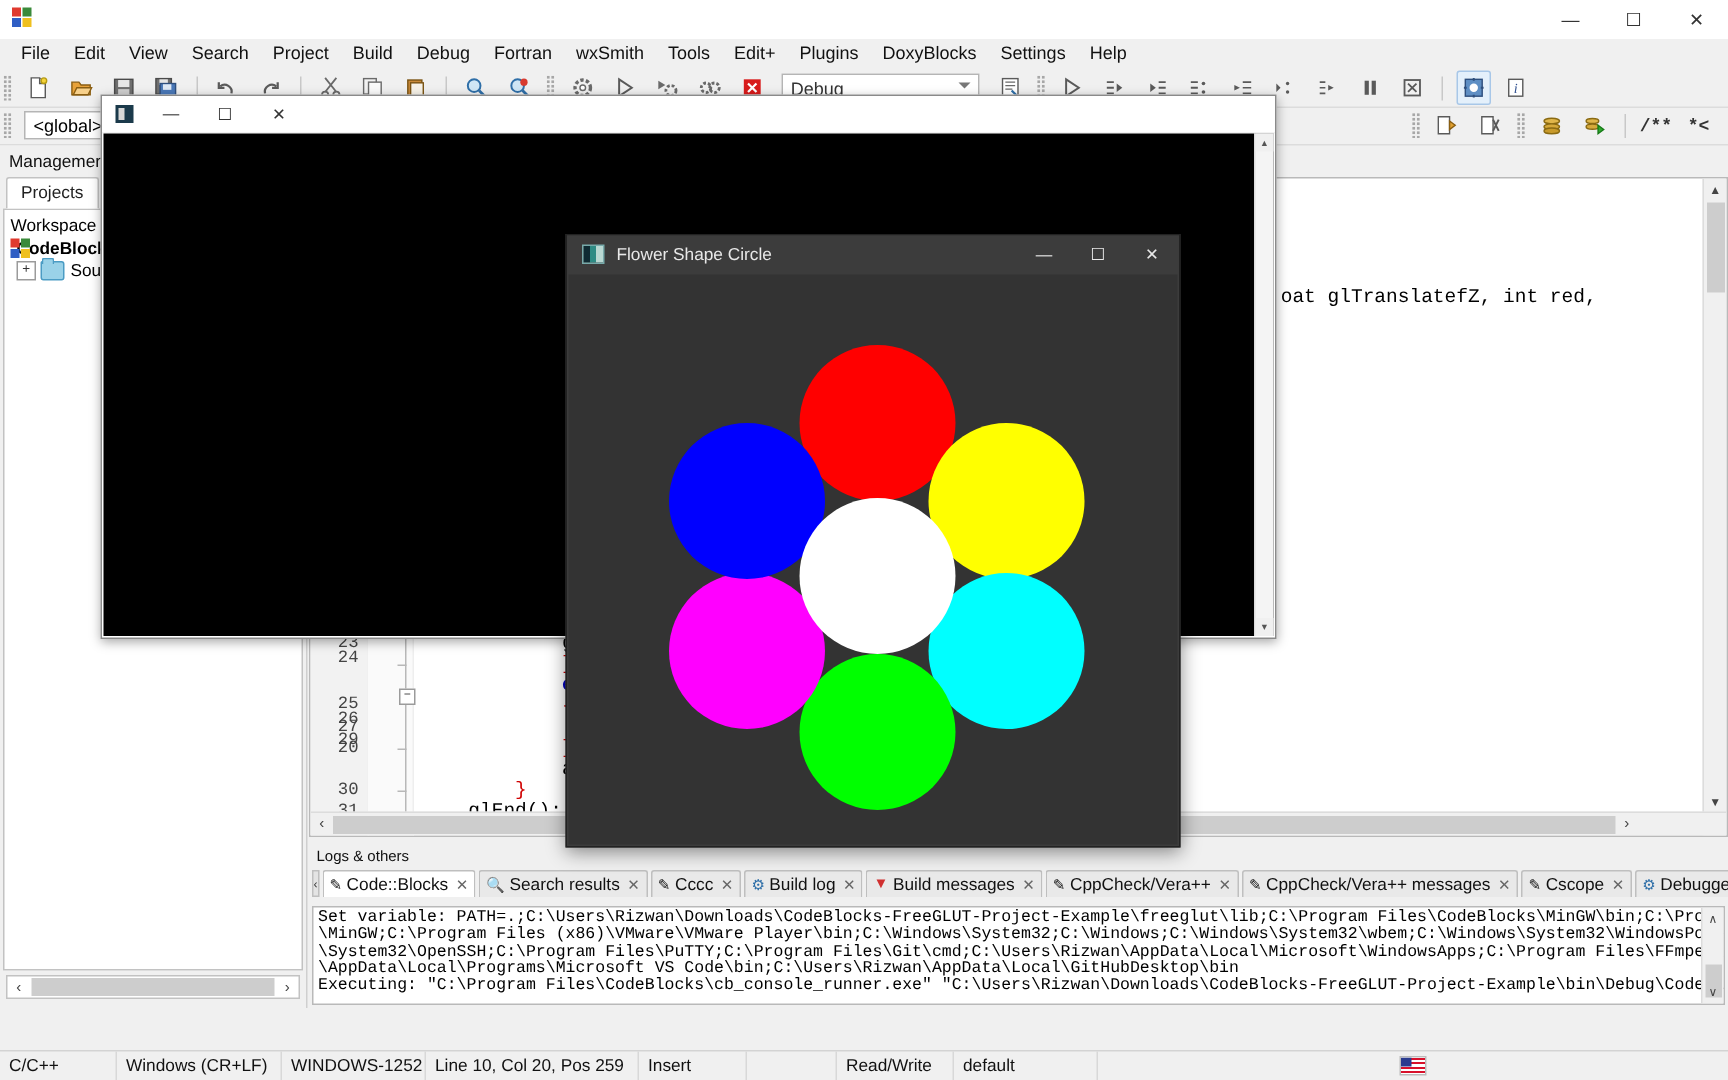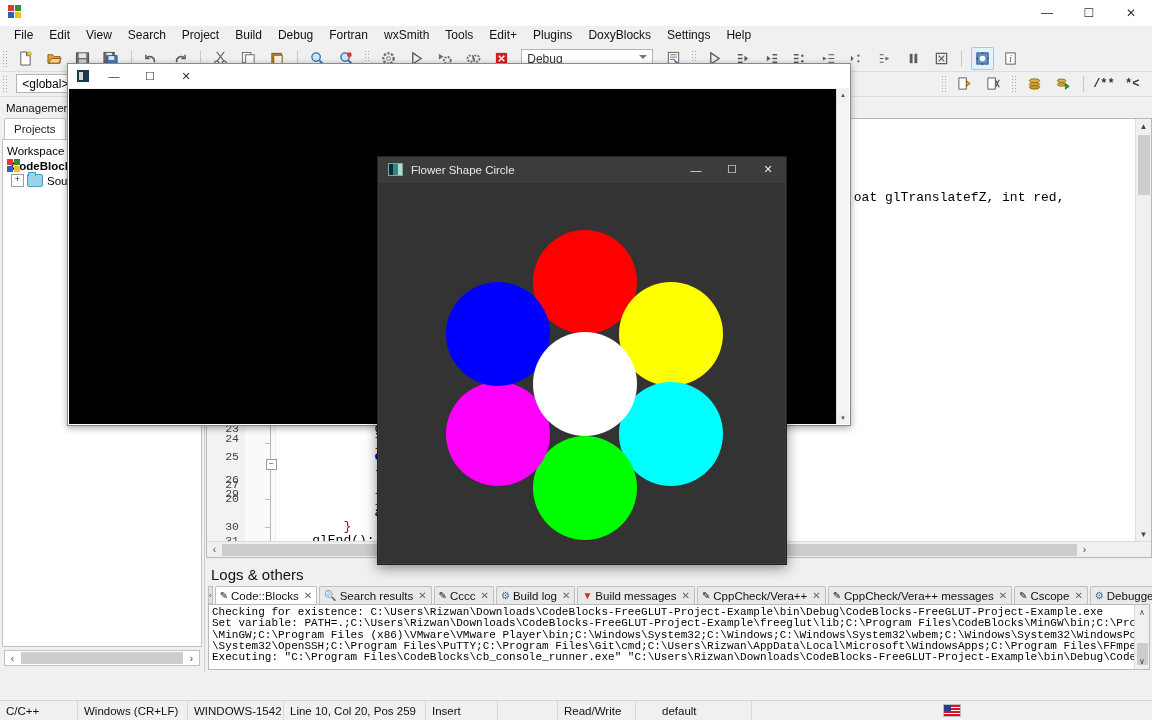--- a/index.html
+++ b/index.html
@@ -77,21 +77,21 @@
   .foldline{position:absolute;width:1px;background:#b8b8b8;}
   .foldtick{position:absolute;height:1px;width:6px;background:#b8b8b8;}
   .ed-vscroll{position:absolute;right:0;top:0;width:15px;height:100%;background:#f0f0f0;border-left:1px solid #dcdcdc;}
   .ed-vthumb{position:absolute;right:1px;top:16px;width:12px;height:60px;background:#cdcdcd;}
   .sb-arrow{position:absolute;width:15px;height:15px;display:flex;align-items:center;justify-content:center;font-size:8px;color:#444;}
   .ed-hscroll{position:absolute;left:0;bottom:0;height:15px;width:100%;background:#f0f0f0;border-top:1px solid #dcdcdc;display:flex;align-items:center;}
   .ed-hthumb{height:12px;background:#cdcdcd;}
 
   
   .logs{position:absolute;left:206px;top:563px;width:946px;height:109px;background:#f0f0f0;box-sizing:border-box;}
-  .logs-title{font-size:15px;padding:3px 5px 2px 5px;color:#111;}
+  .logs-title{font-size:10px;padding:3px 5px 2px 5px;color:#111;}
   .logs-tabs{display:flex;align-items:flex-end;height:19px;padding-left:2px;}
   .ltab-nav{width:12px;height:16px;display:flex;align-items:center;justify-content:center;font-size:8px;color:#333;border:1px solid #bfbfbf;background:#e4e4e4;margin-right:2px;}
   .ltab{display:flex;align-items:center;height:17px;padding:0 4px 0 4px;font-size:11.5px;border:1px solid #bfbfbf;border-bottom:none;background:#e9e9e9;margin-right:2px;white-space:nowrap;color:#111;border-radius:2px 2px 0 0;}
   .ltab.active{background:#fff;}
   .ltab .ic{margin-right:3px;font-size:10px;display:inline-block;}
   .ltab .x{margin-left:5px;color:#666;font-size:10px;}
   .logs-body{position:absolute;left:2px;right:2px;top:41px;bottom:2px;background:#fff;border:1px solid #b9b9b9;overflow:hidden;}
   .logline{font-family:"Liberation Mono", monospace;font-size:11px;line-height:11.3px;white-space:pre;color:#000;}
   .logs-vscroll{position:absolute;right:0;top:0;width:14px;height:100%;background:#f0f0f0;border-left:1px solid #dcdcdc;}
 
@@ -459,21 +459,21 @@
   <div class="editor">
     <div class="ed-gutter"></div>
     <div class="ed-fold"></div>
 
     <div class="codeline" style="top:58px;left:600px;">
       <span class="pl">oat glTranslatefZ, int red,</span>
     </div>
 
     <div class="lnum" style="top:303px;">23</div>
     <div class="lnum" style="top:313px;">24</div>
-    <div class="lnum" style="top:331px;">25</div>
+    <div class="lnum" style="top:344px;">25</div>
     <div class="lnum" style="top:354px;">26</div>
     <div class="lnum" style="top:359px;">27</div>
     <div class="lnum" style="top:373px;">20</div>
     <div class="lnum" style="top:368px;">29</div>
     <div class="lnum" style="top:401px;">30</div>
     <div class="lnum" style="top:415px;">31</div>
 
     <div class="foldline" style="left:63px;top:295px;height:130px;"></div>
     <div class="foldtick" style="left:58px;top:324px;"></div>
     <div class="foldbox" style="left:59px;top:340px;">−</div>
@@ -551,44 +551,44 @@
       <div class="ltab">
         <span class="ic" style="color:#2f6fa8;">⚙</span>
         <span>Debugger</span>
 
       </div>
 
     </div>
 
     <div class="logs-body">
       <div style="padding:2px 3px;">
-        <div class="logline">Checking for existence: C:\Users\Rizwan\Downloads\CodeBlocks-FreeGLUT-Project-Example\bin\Debug\CodeBlocks-FreeGLUT-Project-Example.exe</div>
         <div class="logline">Set variable: PATH=.;C:\Users\Rizwan\Downloads\CodeBlocks-FreeGLUT-Project-Example\freeglut\lib;C:\Program Files\CodeBlocks\MinGW\bin;C:\Program Files\CodeBlocks</div>
         <div class="logline">\MinGW;C:\Program Files (x86)\VMware\VMware Player\bin;C:\Windows\System32;C:\Windows;C:\Windows\System32\wbem;C:\Windows\System32\WindowsPowerShell\v1.0;C:\Windows</div>
         <div class="logline">\System32\OpenSSH;C:\Program Files\PuTTY;C:\Program Files\Git\cmd;C:\Users\Rizwan\AppData\Local\Microsoft\WindowsApps;C:\Program Files\FFmpeg\bin;C:\Users\Rizwan</div>
+        <div class="logline">\AppData\Local\Programs\Microsoft VS Code\bin;C:\Users\Rizwan\AppData\Local\GitHubDesktop\bin</div>
         <div class="logline">Executing: "C:\Program Files\CodeBlocks\cb_console_runner.exe" "C:\Users\Rizwan\Downloads\CodeBlocks-FreeGLUT-Project-Example\bin\Debug\CodeBlocks-FreeGLUT-Project-</div>
 
       </div>
       <div class="logs-vscroll">
         <div class="sb-arrow" style="top:0;width:14px;">∧</div>
         <div style="position:absolute;right:1px;top:38px;width:11px;height:22px;background:#cdcdcd;"></div>
         <div class="sb-arrow" style="bottom:0;width:14px;">∨</div>
       </div>
     </div>
   </div>
 
   <div class="statusbar">
     <div class="scell" style="width:78px;">C/C++</div>
     <div class="scell" style="width:110px;">Windows (CR+LF)</div>
-    <div class="scell" style="width:96px;">WINDOWS-1542</div>
+    <div class="scell" style="width:96px;">WINDOWS-1252</div>
     <div class="scell" style="width:142px;text-align:center;">Line 10, Col 20, Pos 259</div>
     <div class="scell" style="width:72px;">Insert</div>
     <div class="scell" style="width:60px;"></div>
     <div class="scell" style="width:78px;">Read/Write</div>
-    <div class="scell" style="width:96px;margin-left:20px;">default</div>
+    <div class="scell" style="width:96px;">default</div>
     <div class="scell" style="flex:1;justify-content:center;border-right:none;">
       <span class="flag"></span>
     </div>
   </div>
 
   <div class="console">
     <div class="console-tb">
       <div class="console-ico"></div>
       <div class="cwbtn">—</div>
       <div class="cwbtn">☐</div>

